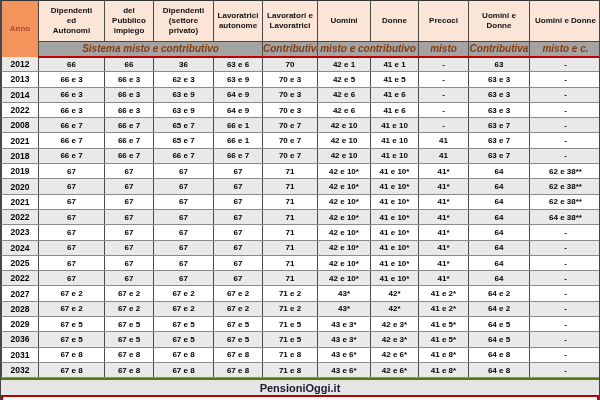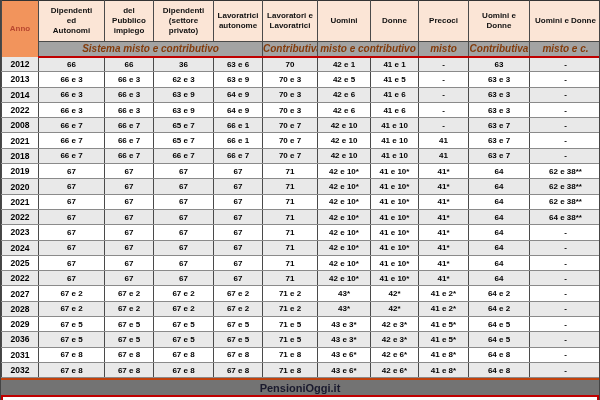--- a/index.html
+++ b/index.html
@@ -33,21 +33,21 @@
     font-style:italic; border-bottom:2px solid #C00000; border-top:1px solid #4a4a4a;
   }
   tbody tr { height:15.3px; }
   tbody tr.alt td, tbody tr.alt th { background:#E9E9E9; }
   tbody tr td, tbody tr th {
     background:#fff; font-size:8px; font-weight:bold; color:#000;
     border-bottom:1px solid #8a8a8a;
   }
   tbody th.yr { font-size:8.5px; }
   .brandbar {
-    height:15px; background:#737373; border-top:2px solid #c2410c;
+    height:15px; background:#e5e5e5; border-top:2px solid #4d7c0f;
     border-bottom:2px solid #C00000; display:flex; align-items:center;
     justify-content:center;
   }
   .brandbar span { font-size:11px; font-weight:bold; color:#1a1a2e; }
   .note {
     background:#fff; border-left:2px solid #C00000; border-right:2px solid #C00000;
     padding:2px 4px 0 4px; font-size:7.5px; color:#222; white-space:nowrap;
     overflow:hidden; text-align:center;
   }
 </style>

